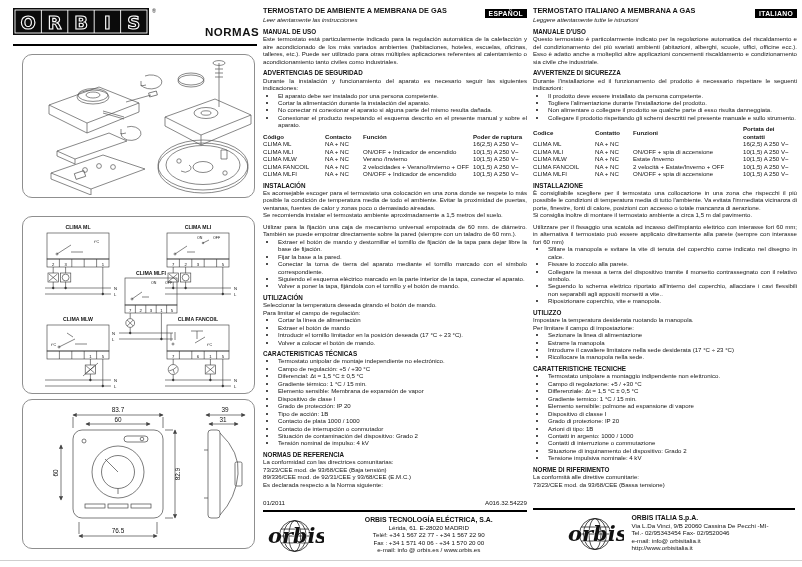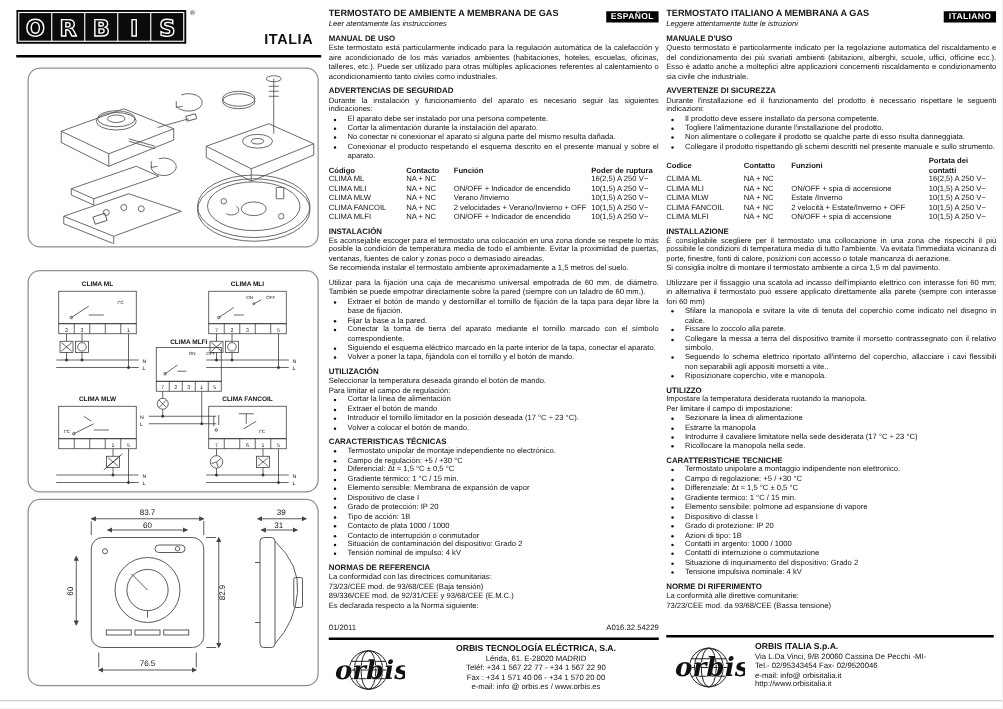--- a/index.html
+++ b/index.html
@@ -25,21 +25,21 @@
   
   .panel{position:absolute;border:1px solid #8f8f8f;border-radius:10px;background:#fff;}
   .clima-title{position:absolute;left:205px;top:26px;width:52px;text-align:center;
                font-weight:bold;font-size:11.5px;letter-spacing:.5px;}
   .logo-rule{position:absolute;left:13px;top:44px;width:244px;height:2.2px;background:#000;}
   .reg{position:absolute;left:152px;top:8px;font-size:5.5px;}
   
   .footline{position:absolute;left:263px;top:499px;width:264px;font-size:6.2px;}
   .footline .code{float:right;}
   .rule{position:absolute;height:2.4px;background:#000;}
-  .company{position:absolute;display:flex;gap:8px;align-items:flex-start;}
+  .company{position:absolute;display:flex;gap:8px;align-items:flex-start;justify-content:center;}
   .company .ctext{font-size:6.2px;line-height:7.6px;}
   .company .cname{font-weight:bold;font-size:6.9px;}
   .company.center .ctext{text-align:center;width:196px;}
   .bottom-edge{position:absolute;left:0;top:560px;width:802px;height:1px;background:#cfcfcf;}
   
   .wl{font:bold 5.2px "Liberation Sans",sans-serif;}
   .wt{font:4.2px "Liberation Sans",sans-serif;}
   .wo{font:3.6px "Liberation Sans",sans-serif;}
   .dm{font:6.4px "Liberation Sans",sans-serif;}
   .lgo{font:bold 18px "DejaVu Sans",sans-serif;}
@@ -57,21 +57,21 @@
     <line x1="54.8" y1="2" x2="54.8" y2="25" stroke="#fff" stroke-width="0.9"></line>
     <line x1="81.2" y1="2" x2="81.2" y2="25" stroke="#fff" stroke-width="0.9"></line>
     <line x1="107.6" y1="2" x2="107.6" y2="25" stroke="#fff" stroke-width="0.9"></line>
     <text class="lgo" x="15.2" y="21" text-anchor="middle" fill="none" stroke="#fff" stroke-width="1.1">O</text>
     <text class="lgo" x="41.6" y="21" text-anchor="middle" fill="none" stroke="#fff" stroke-width="1.1">R</text>
     <text class="lgo" x="68" y="21" text-anchor="middle" fill="none" stroke="#fff" stroke-width="1.1">B</text>
     <text class="lgo" x="94.4" y="21" text-anchor="middle" fill="none" stroke="#fff" stroke-width="1.1">I</text>
     <text class="lgo" x="120.8" y="21" text-anchor="middle" fill="none" stroke="#fff" stroke-width="1.1">S</text>
   </svg>
   <span class="reg">®</span>
-  <div class="clima-title">ITALIA</div>
+  <div class="clima-title">NORMAS</div>
   <div class="logo-rule"></div>
 
   <div class="panel" style="left:22px;top:54px;width:231px;height:142px">
     <svg width="229" height="140" viewBox="0 0 229 140" fill="none" stroke="#555" stroke-width="0.7" stroke-linejoin="round">
 
       <polygon points="26,50 76,32 116,48 64,68"></polygon>
       <polyline points="26,50 26,59 64,78 64,68"></polyline>
       <polyline points="116,48 116,57 64,78"></polyline>
       <ellipse cx="70" cy="42" rx="16" ry="7"></ellipse>
       <ellipse cx="70" cy="40" rx="15" ry="6.4"></ellipse>

